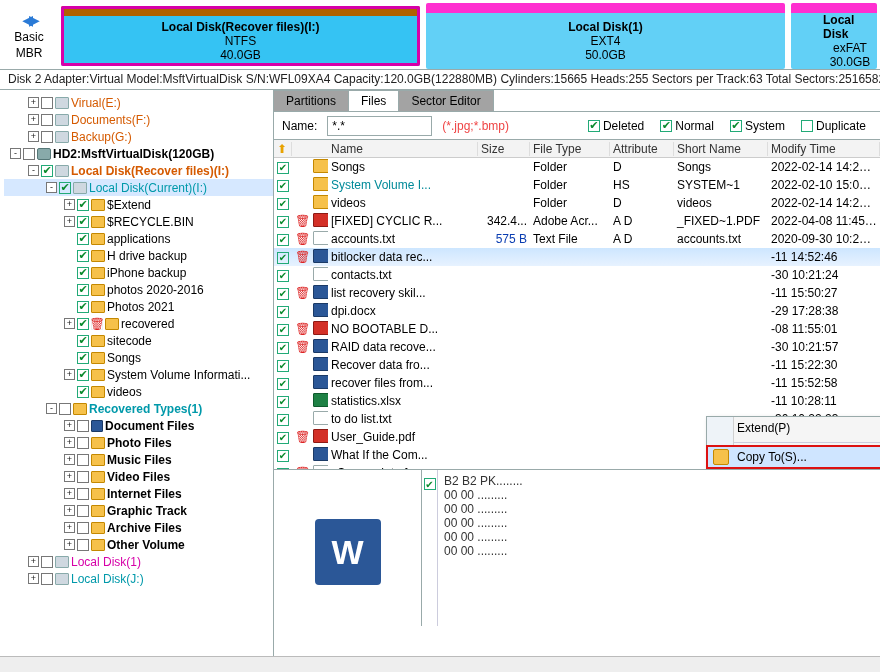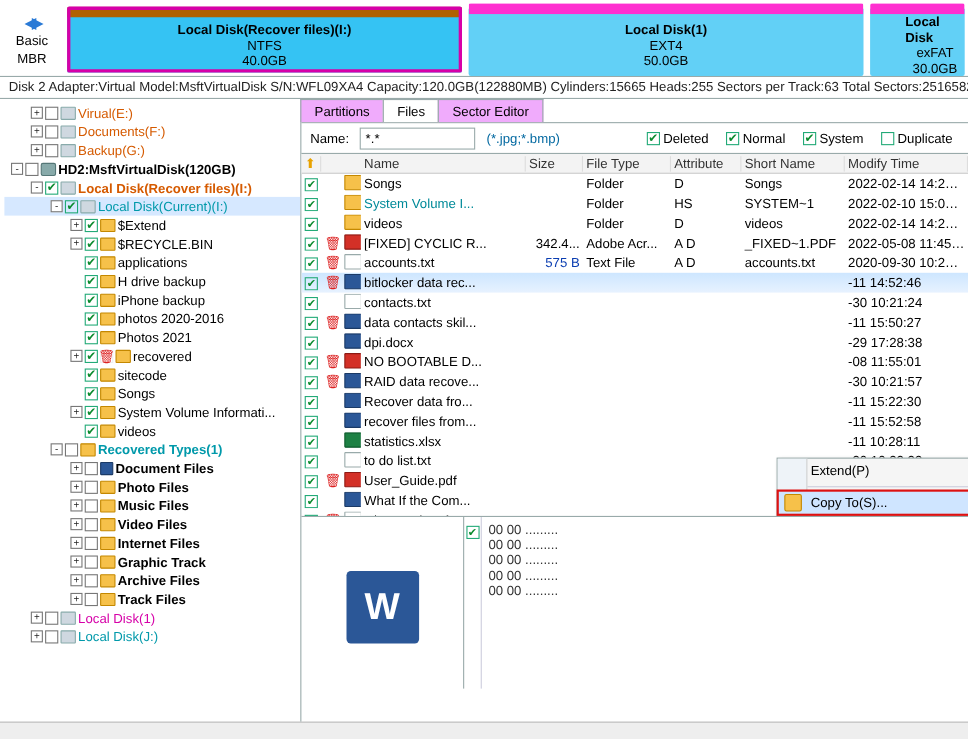--- a/index.html
+++ b/index.html
@@ -30,21 +30,21 @@
   #tree .row .disk { width: 14px; height: 12px; background: #8aa; border: 1px solid #577; border-radius: 2px; display:inline-block;}
   #tree .row.sel { background: #d6e8ff; }
   #tree .bold { font-weight: 700; }
   .orange { color: #d55a00; }
   .teal   { color: #0099aa; }
   .pink   { color: #d600a8; }
   .del { width:12px; height:12px; display:inline-flex; align-items:center; justify-content:center; color:#d22; border:1px solid #eee;}
 
   
   #tabs { display: flex; border-bottom: 1px solid #9aa; height: 22px; }
-  #tabs .tab { padding: 3px 12px 0; border: 1px solid #9aa; border-bottom: none; margin-left: -1px; background: #f0abfc; }
+  #tabs .tab { padding: 3px 12px 0; border: 1px solid #9aa; border-bottom: none; margin-left: -1px; background: #a3a3a3; }
   #tabs .tab.active { background: #fff; font-weight: 400; }
 
   
   #filter { display: flex; align-items: center; gap: 10px; padding: 4px 8px; border-bottom: 1px solid #9aa; height: 28px; }
   #filter input { width: 105px; height: 20px; border: 1px solid #9aa; padding: 0 4px; }
   #filter .cb   { display: inline-flex; align-items: center; gap: 3px; }
   #filter .cb .box { width: 12px; height: 12px; border: 1px solid #2a7; display: inline-flex; align-items:center; justify-content:center; color:#0a8a2d; font-size:11px;}
 
   
   #files { flex: 0 0 auto; height: 330px; border-bottom: 1px solid #9aa; position: relative; overflow: hidden; }
@@ -269,21 +269,21 @@
       <div class="row" style="padding-left: 60px;">
         <span class="tw">+</span>
         <span class="nochk"></span>
         <span class="fold"></span>
         <span class="bold">Archive Files</span>
       </div>
       <div class="row" style="padding-left: 60px;">
         <span class="tw">+</span>
         <span class="nochk"></span>
         <span class="fold"></span>
-        <span class="bold">Track Files</span>
+        <span class="bold">Other Volume</span>
       </div>
       <div class="row" style="padding-left: 24px;">
         <span class="tw">+</span>
         <span class="nochk"></span>
         <span class="drive"></span>
         <span class="pink">Local Disk(1)</span>
       </div>
       <div class="row" style="padding-left: 24px;">
         <span class="tw">+</span>
         <span class="nochk"></span>
@@ -295,21 +295,21 @@
   <div id="right">
     <div id="tabs">
         <div class="tab">Partitions</div>
         <div class="tab active">Files</div>
         <div class="tab">Sector Editor</div>
       </div>
 
     <div id="filter">
       <span>Name:</span>
       <input value="*.*" style="">
-      <span style="color:#0369a1;">(*.jpg;*.bmp)</span>
+      <span style="color:#ef4444;">(*.jpg;*.bmp)</span>
       <span id="fopts" style="display:flex;gap:16px;margin-left:auto;margin-right:6px;">
           <span class="cb">
             <span class="box">✔</span>
             <span>Deleted</span>
           </span>
           <span class="cb">
             <span class="box">✔</span>
             <span>Normal</span>
           </span>
           <span class="cb">
@@ -371,21 +371,21 @@
           </div>
           <div class="frow">
     <div><span class="chkg">✔</span></div>
     <div><span style="color:#d22">🗑</span></div>
     <div><span class="pic ic-pdf"></span></div>
     <div class="">[FIXED] CYCLIC R...</div>
     <div class="" style="text-align:right">342.4...</div>
     <div>Adobe Acr...</div>
     <div>A D</div>
     <div>_FIXED~1.PDF</div>
-    <div>2022-05-08 11:45:28</div>
+    <div>2022-04-08 11:45:28</div>
           </div>
           <div class="frow">
     <div><span class="chkg">✔</span></div>
     <div><span style="color:#d22">🗑</span></div>
     <div><span class="pic ic-txt"></span></div>
     <div class="">accounts.txt</div>
     <div class="blue" style="text-align:right">575 B</div>
     <div>Text File</div>
     <div>A D</div>
     <div>accounts.txt</div>
@@ -410,21 +410,21 @@
     <div class="" style="text-align:right"></div>
     <div></div>
     <div></div>
     <div></div>
     <div>-30 10:21:24</div>
           </div>
           <div class="frow">
     <div><span class="chkg">✔</span></div>
     <div><span style="color:#d22">🗑</span></div>
     <div><span class="pic ic-docx"></span></div>
-    <div class="">data contacts skil...</div>
+    <div class="">list recovery skil...</div>
     <div class="" style="text-align:right"></div>
     <div></div>
     <div></div>
     <div></div>
     <div>-11 15:50:27</div>
           </div>
           <div class="frow">
     <div><span class="chkg">✔</span></div>
     <div></div>
     <div><span class="pic ic-docx"></span></div>
@@ -550,20 +550,21 @@
     </div>
 
     <div id="preview">
       <div class="pv">
         <div class="wbig">W</div>
       </div>
       <div class="hexchk">
           <span class="chkg">✔</span>
         </div>
       <div class="hex" id="hex">
+          <div>B2 B2   PK........</div>
           <div>00 00   .........</div>
           <div>00 00   .........</div>
           <div>00 00   .........</div>
           <div>00 00   .........</div>
           <div>00 00   .........</div>
         </div>
     </div>
   </div>
 </div>
 

